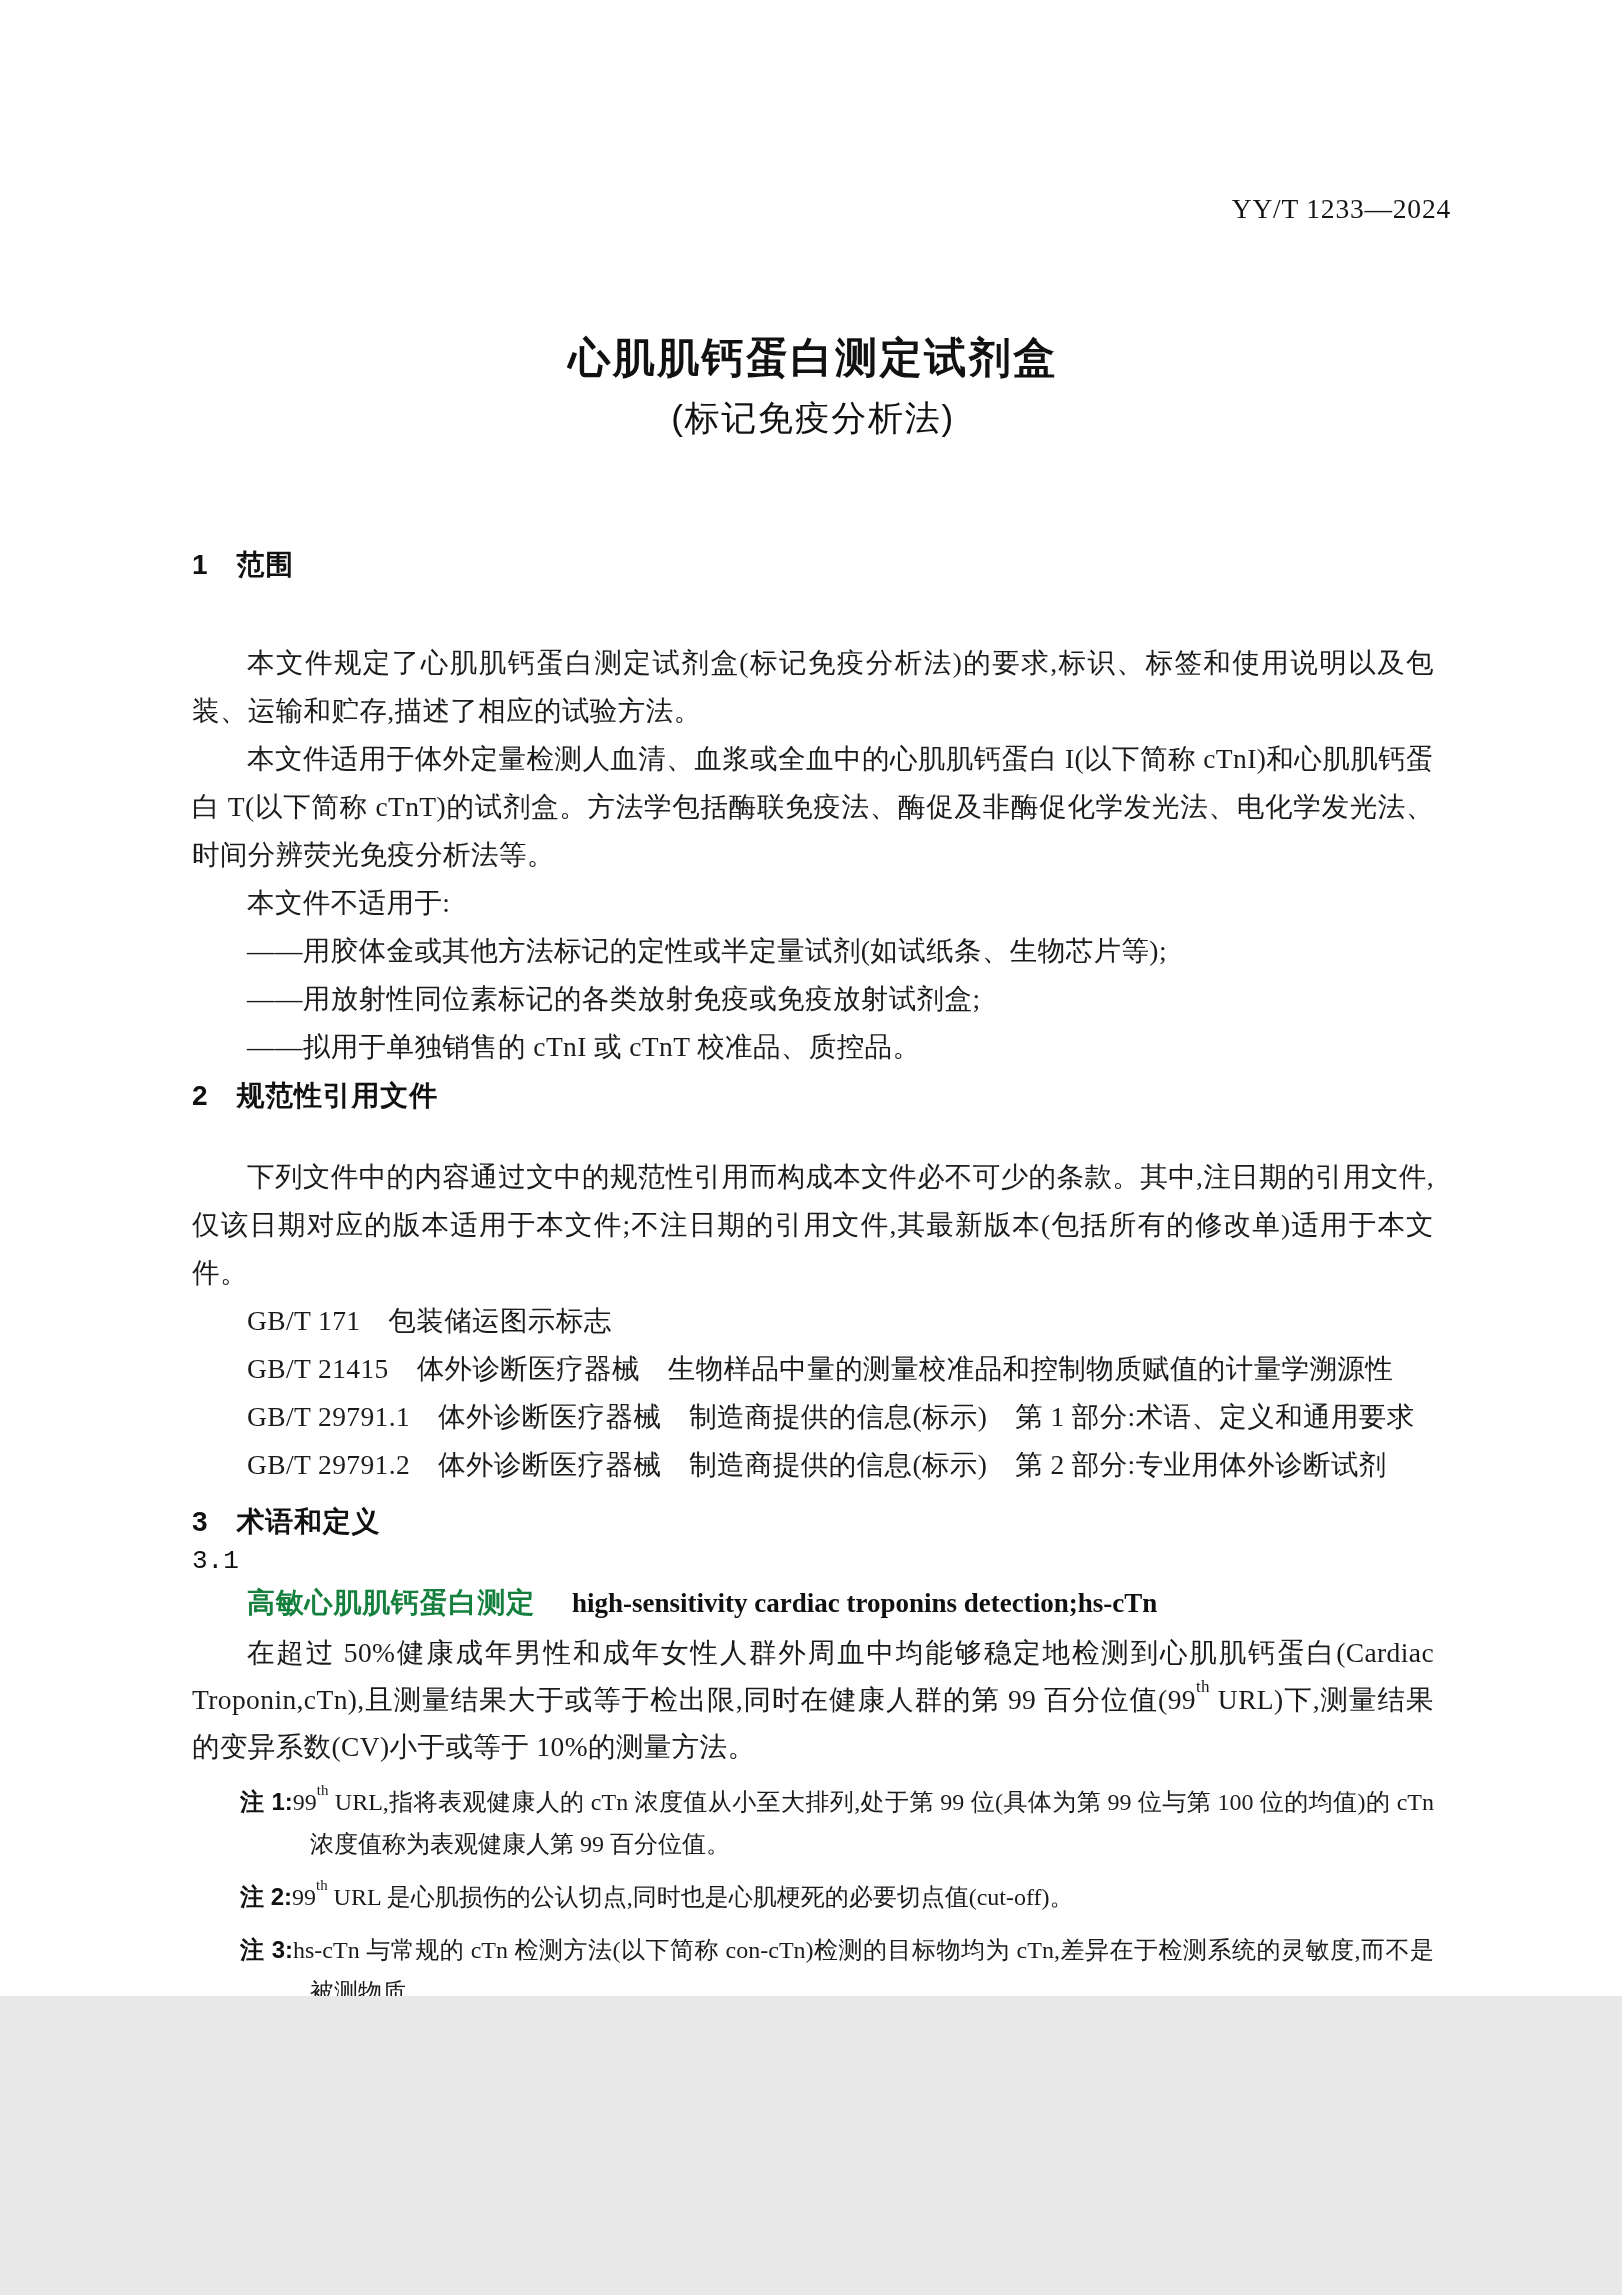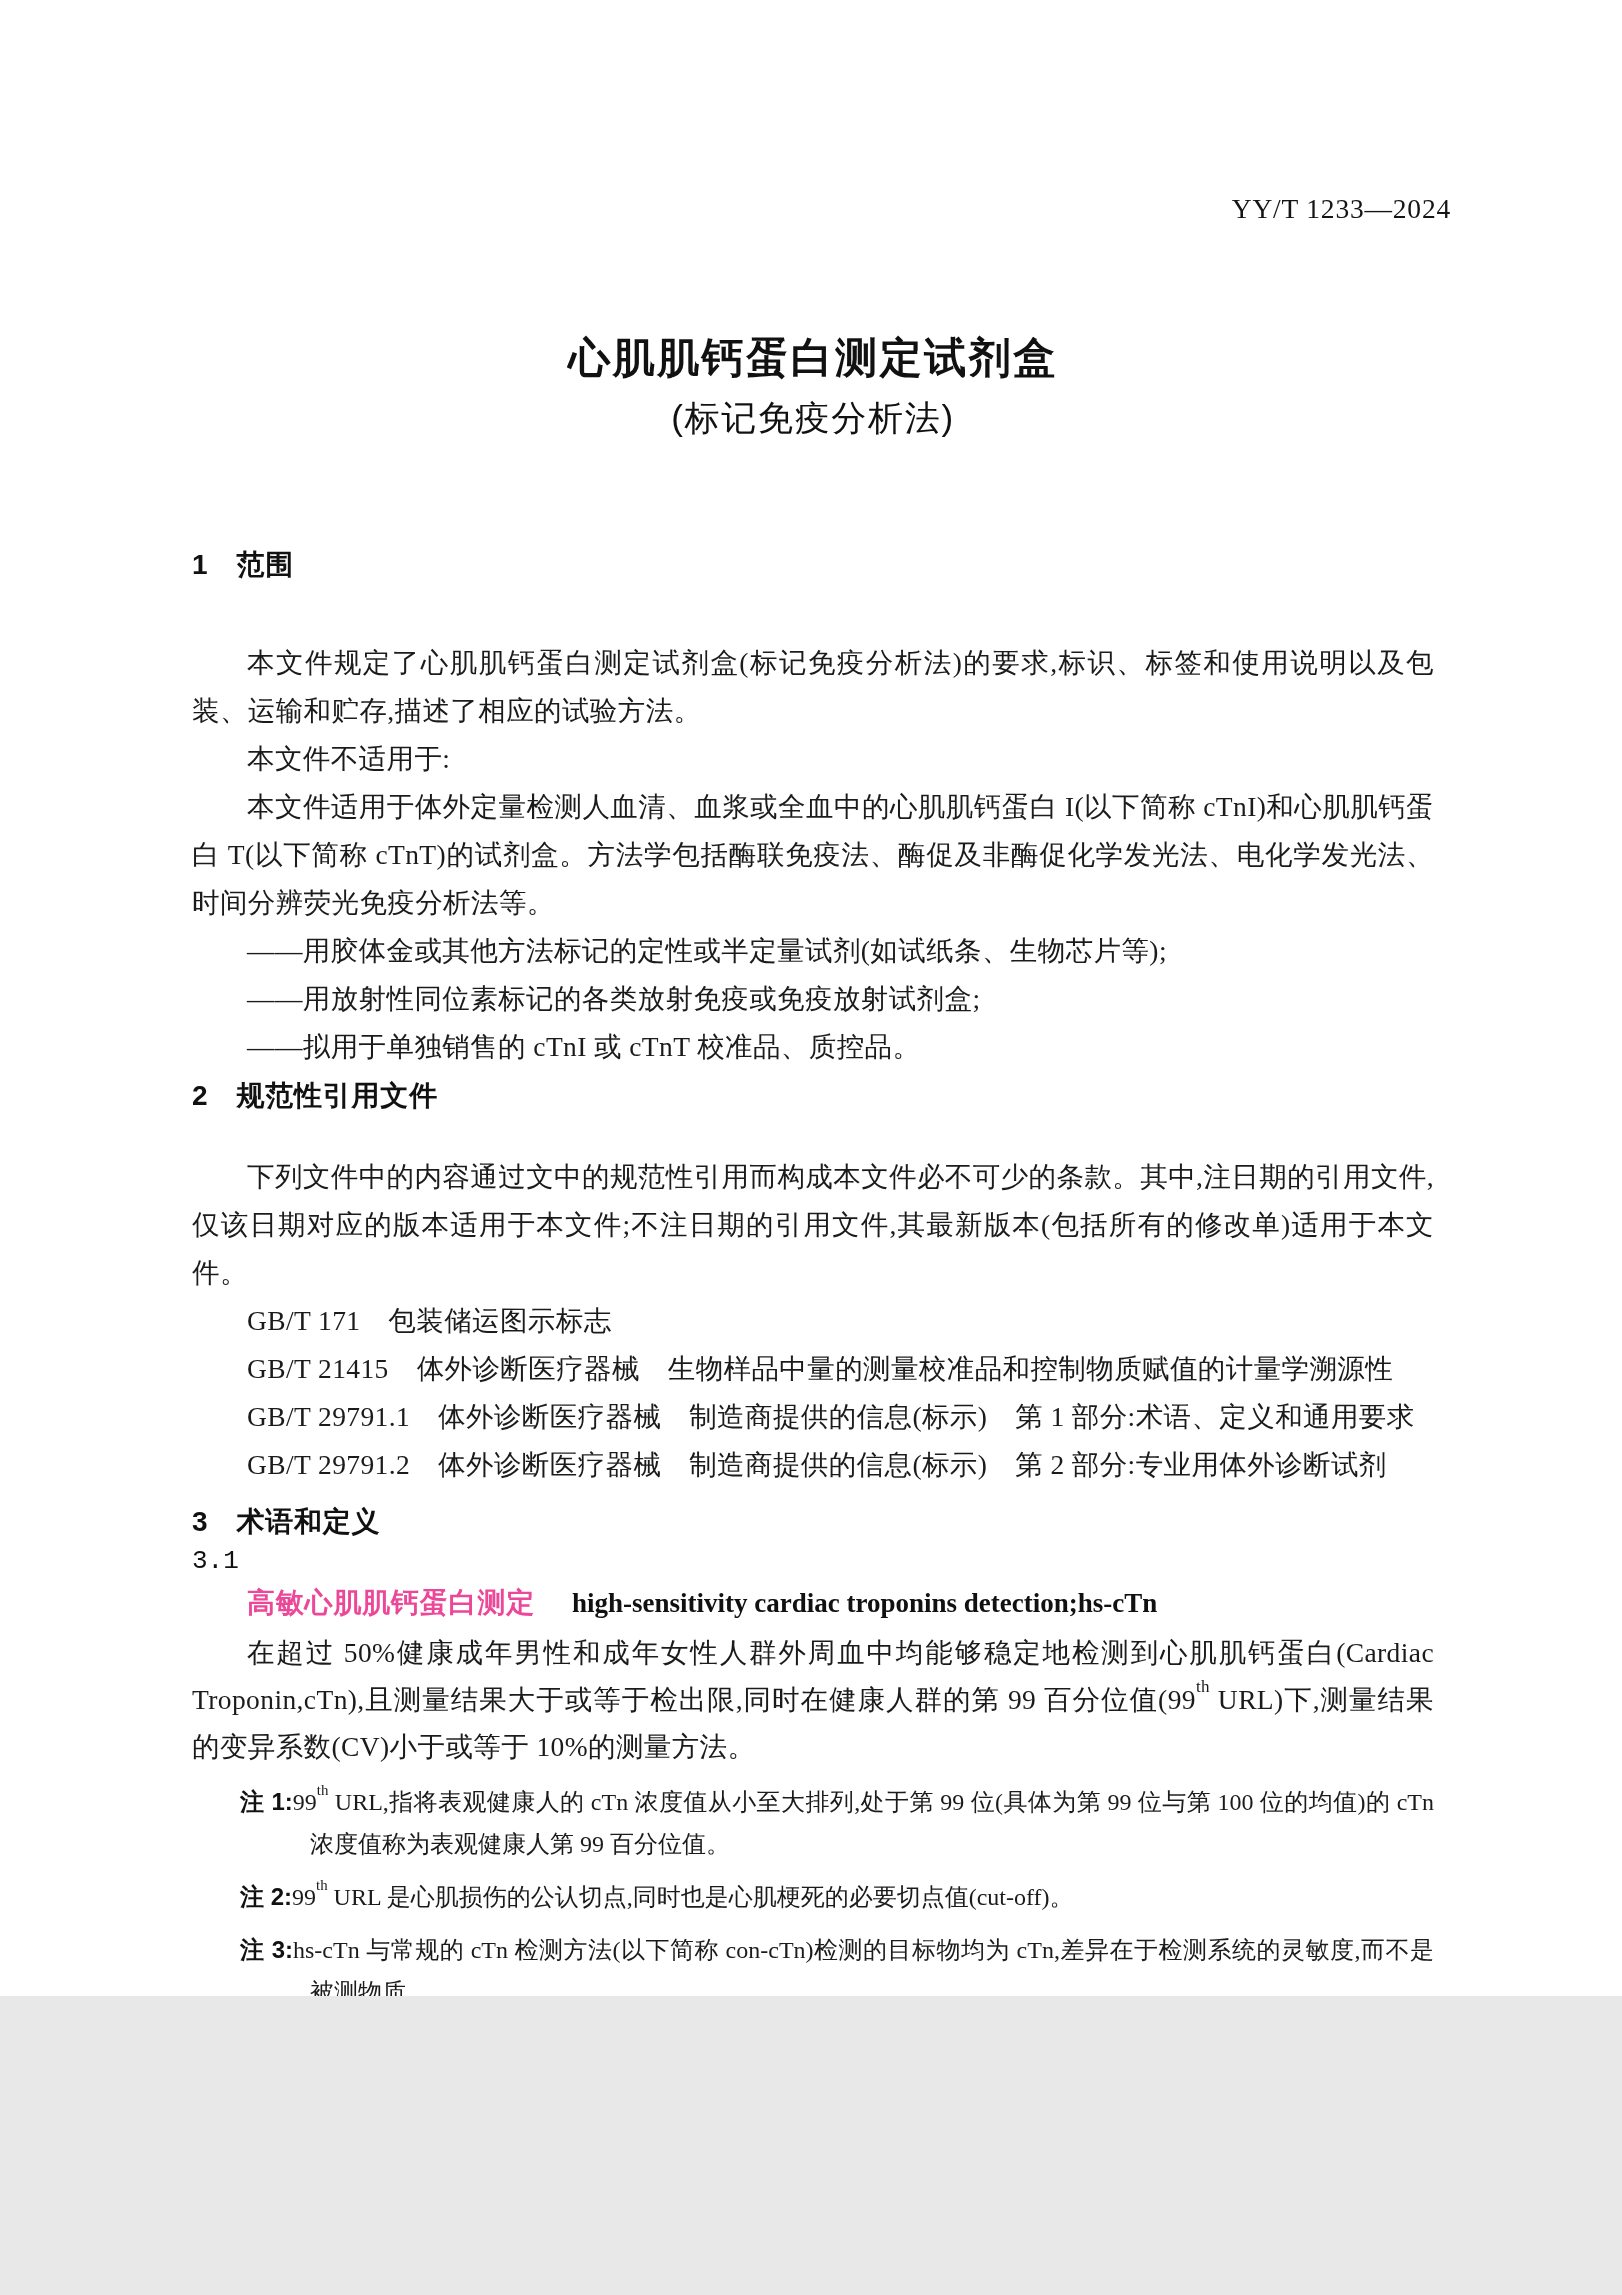--- a/index.html
+++ b/index.html
@@ -44,21 +44,21 @@
   p.body.pafterh2{margin-top:40px;}
   p.body.pafterh3{margin-top:40px;}
   .clause-num{
     margin-top:1.7px;
     font-family:Liberation Mono, monospace;
     font-size:26px;line-height:42px;color:#111;
   }
   .term-line{margin:0;padding-left:55px;line-height:42px;}
   .term-cn{
     font-family:"Liberation Sans","DejaVu Sans",sans-serif;
-    font-weight:bold;font-size:28px;margin-right:37px;color:#ec4899;letter-spacing:0.8px;
+    font-weight:bold;font-size:28px;margin-right:37px;color:#15803d;letter-spacing:0.8px;
   }
   .term-en{
     font-family:"Liberation Serif","DejaVu Serif",serif;
     font-weight:bold;font-size:27px;color:#111;
   }
   p.def{margin:0;line-height:47px;}
   .note{
     margin-top:11px;padding-left:118px;text-indent:-70px;
     font-size:24px;line-height:42px;text-align:justify;color:#1b1b1b;
   }
@@ -82,22 +82,22 @@
   <div class="content">
 
     <div class="doc-title">心肌肌钙蛋白测定试剂盒</div>
     <div class="doc-subtitle">(标记免疫分析法)</div>
 
     <div class="sec-h first">
       <span class="sec-num">1</span><span class="sec-title">范围</span>
     </div>
 
     <p class="body pfirst">本文件规定了心肌肌钙蛋白测定试剂盒(标记免疫分析法)的要求,标识、标签和使用说明以及包装、运输和贮存,描述了相应的试验方法。</p>
+    <p class="body">本文件适用于体外定量检测人血清、血浆或全血中的心肌肌钙蛋白 I(以下简称 cTnI)和心肌肌钙蛋白 T(以下简称 cTnT)的试剂盒。方法学包括酶联免疫法、酶促及非酶促化学发光法、电化学发光法、时间分辨荧光免疫分析法等。</p>
     <p class="body">本文件不适用于:</p>
-    <p class="body">本文件适用于体外定量检测人血清、血浆或全血中的心肌肌钙蛋白 I(以下简称 cTnI)和心肌肌钙蛋白 T(以下简称 cTnT)的试剂盒。方法学包括酶联免疫法、酶促及非酶促化学发光法、电化学发光法、时间分辨荧光免疫分析法等。</p>
     <p class="body">——用胶体金或其他方法标记的定性或半定量试剂(如试纸条、生物芯片等);</p>
     <p class="body">——用放射性同位素标记的各类放射免疫或免疫放射试剂盒;</p>
     <p class="body">——拟用于单独销售的 cTnI 或 cTnT 校准品、质控品。</p>
 
     <div class="sec-h h2">
       <span class="sec-num">2</span><span class="sec-title">规范性引用文件</span>
     </div>
 
     <p class="body pafterh2">下列文件中的内容通过文中的规范性引用而构成本文件必不可少的条款。其中,注日期的引用文件,仅该日期对应的版本适用于本文件;不注日期的引用文件,其最新版本(包括所有的修改单)适用于本文件。</p>
     <p class="body">GB/T 171　包装储运图示标志</p>

